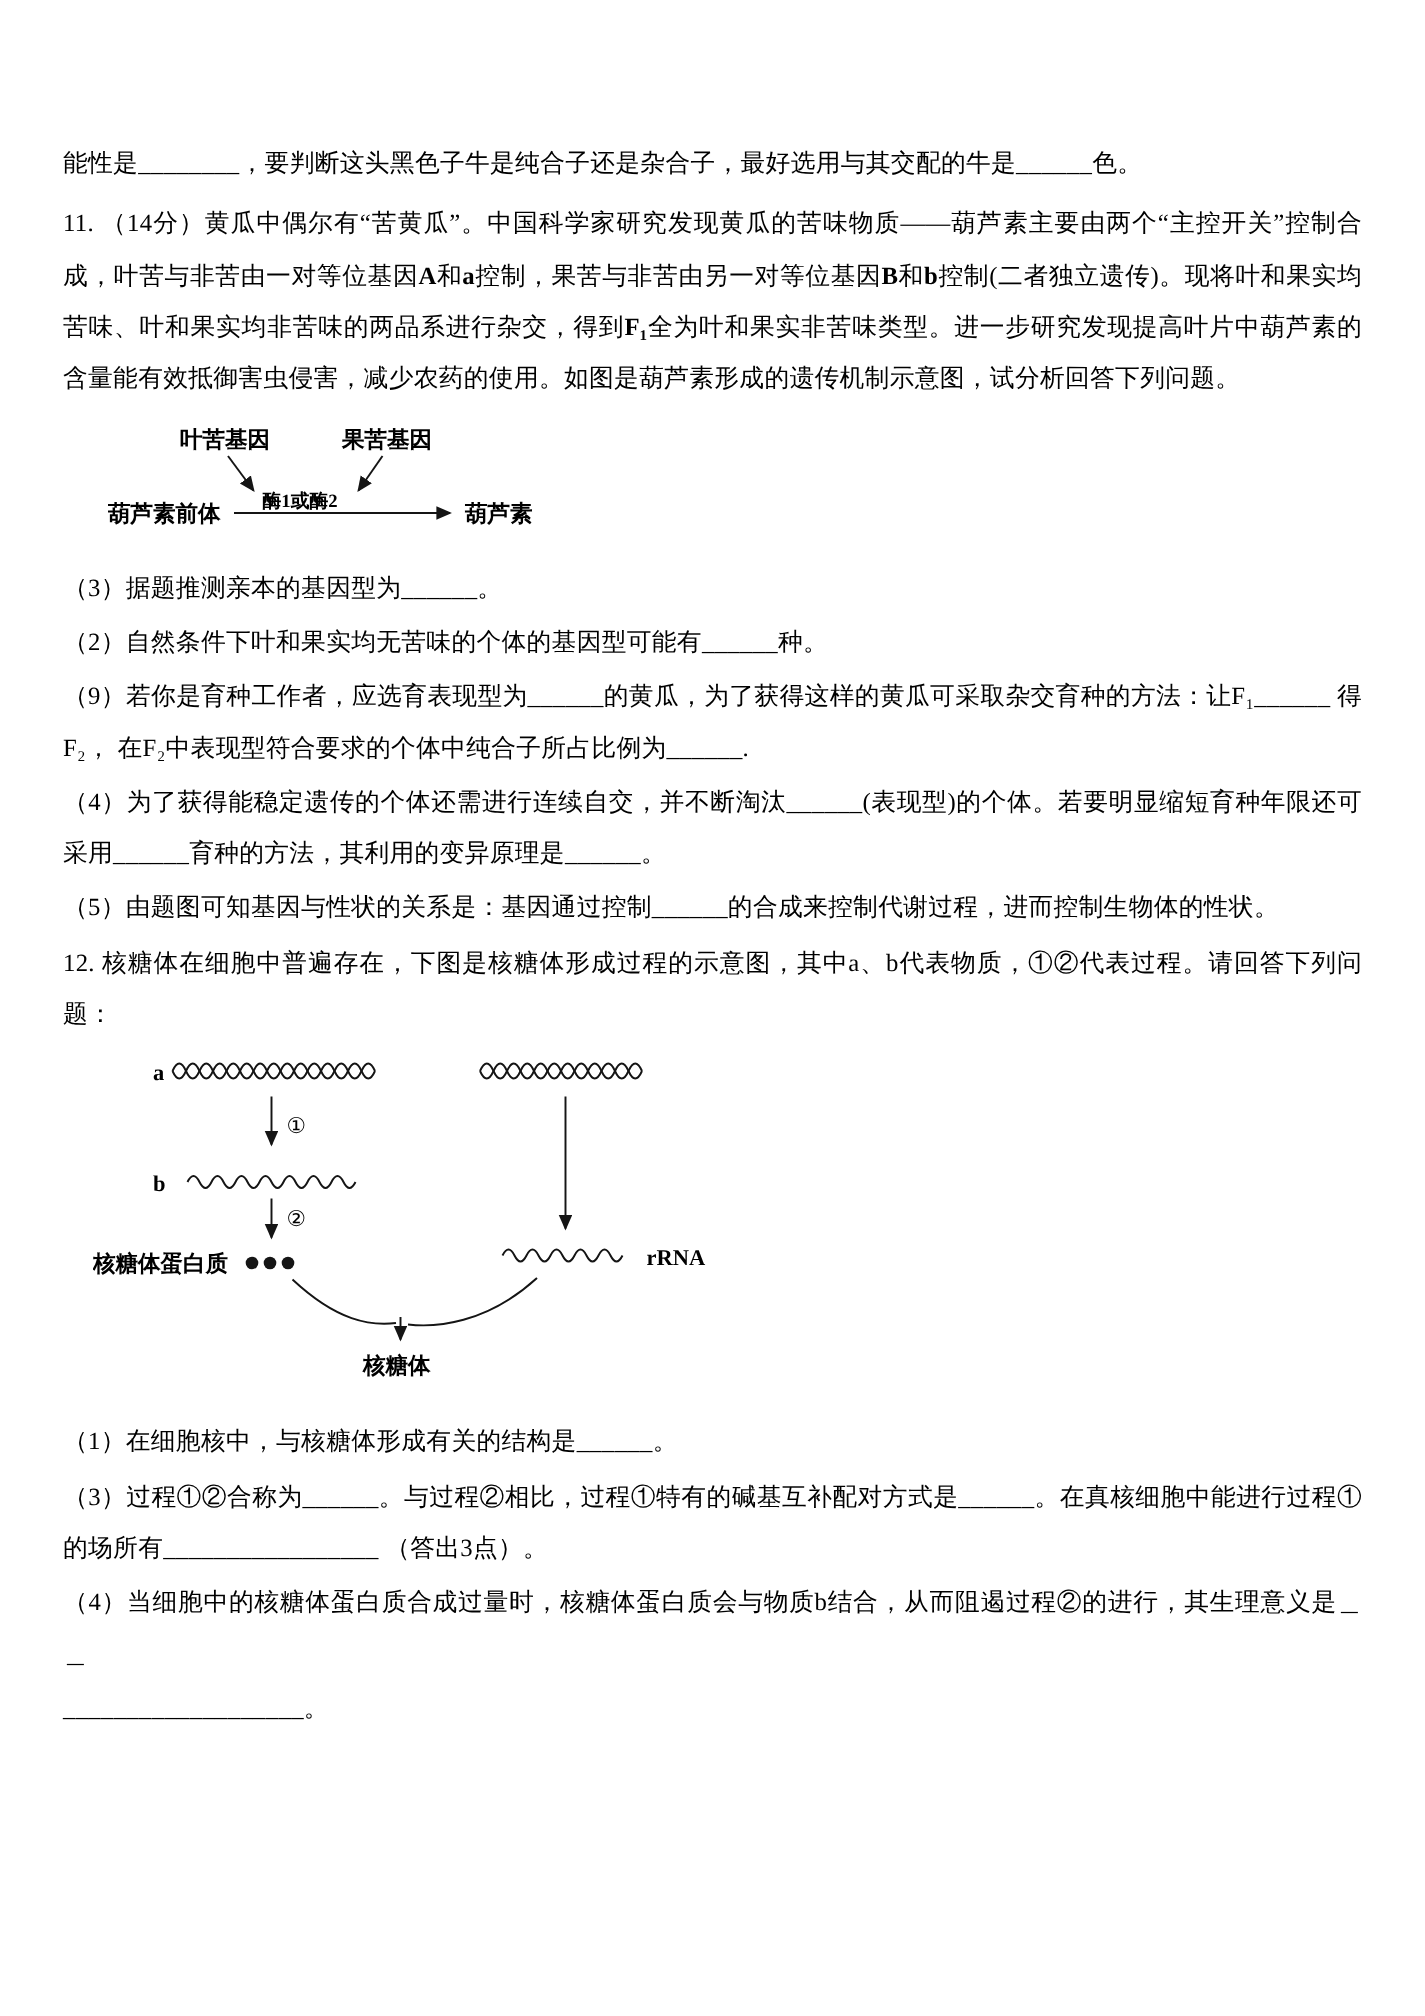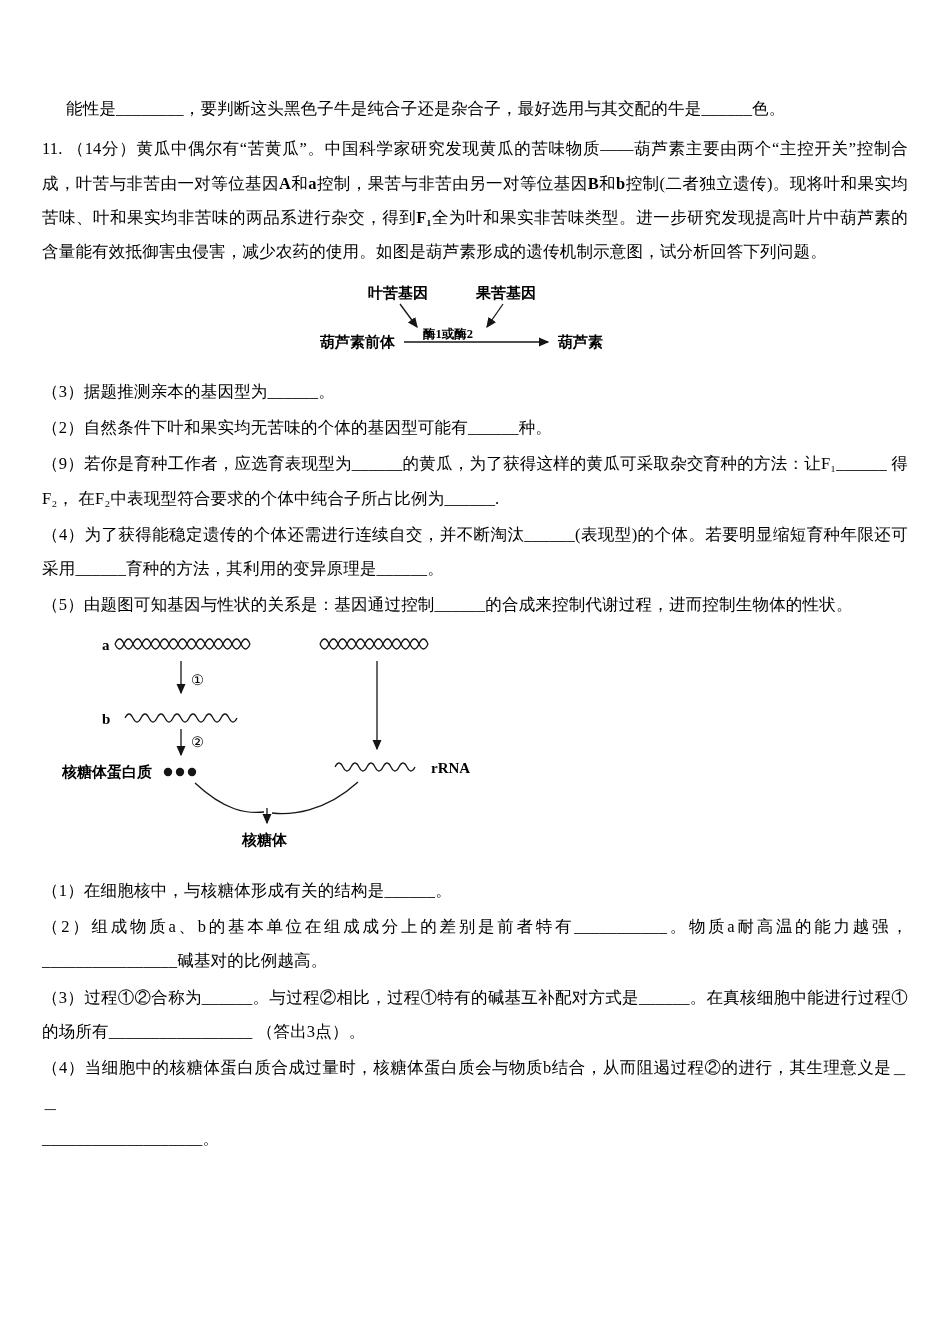--- a/index.html
+++ b/index.html
@@ -10,23 +10,23 @@
     font-family: "Liberation Serif", "DejaVu Serif", serif;
     overflow: hidden;
   }
   .page { padding: 92px 42px 0 42px; font-size: 16.5px; }
   .para {
     margin: 0 0 2px 0;
     line-height: 2.08;
     text-align: justify;
     letter-spacing: 0.2px;
   }
-  .para.mb { margin-bottom: 6px; margin-left: 24px; }
+  .para.mb { margin-bottom: 6px; }
   .b { font-weight: bold; }
-  .diagram1 { margin: 10px 0 12px 30px; text-align: center; }
+  .diagram1 { margin: 10px 0 12px 30px; }
   .diagram2 { margin: 10px 0 14px 20px; }
   svg text { font-family: "Liberation Serif", "DejaVu Serif", serif; fill: #000; }
   .dlabel { font-size: 15px; font-weight: bold; }
   .dsmall { font-size: 12.5px; font-weight: bold; }
   .dnum  { font-size: 14.5px; }
   .dline { stroke: #151515; stroke-width: 1.3; fill: none; }
   .ddot  { fill: #151515; }
 </style>
 </head>
 <body>
@@ -54,20 +54,21 @@
       <text x="238" y="67" class="dlabel">葫芦素</text>
     </svg>
   </div>
 
   <p class="para">（3）据题推测亲本的基因型为______。</p>
   <p class="para">（2）自然条件下叶和果实均无苦味的个体的基因型可能有______种。</p>
   <p class="para">（9）若你是育种工作者，应选育表现型为______的黄瓜，为了获得这样的黄瓜可采取杂交育种的方法：让F₁______ 得F₂，  在F₂中表现型符合要求的个体中纯合子所占比例为______.</p>
   <p class="para">（4）为了获得能稳定遗传的个体还需进行连续自交，并不断淘汰______(表现型)的个体。若要明显缩短育种年限还可采用______育种的方法，其利用的变异原理是______。</p>
   <p class="para">（5）由题图可知基因与性状的关系是：基因通过控制______的合成来控制代谢过程，进而控制生物体的性状。</p>
 
+  <p class="para">12. 核糖体在细胞中普遍存在，下图是核糖体形成过程的示意图，其中a、b代表物质，①②代表过程。请回答下列问题：</p>
 
   <div class="diagram2">
     <svg width="420" height="222" viewBox="0 0 420 222">
       <defs>
         <marker id="ah2" markerWidth="9" markerHeight="8" refX="7" refY="3.5" orient="auto">
           <path d="M0,0 L8,3.5 L0,7 Z" fill="#151515"></path>
         </marker>
       </defs>
 
       <text x="40" y="17" class="dlabel">a</text>
@@ -98,18 +99,17 @@
 
       <path class="dline" d="M133,150 C163,178 185,181 202,179"></path>
       <path class="dline" d="M296,149 C262,180 228,182 210,180"></path>
       <line x1="205" y1="175" x2="205" y2="190" class="dline" marker-end="url(#ah2)"></line>
 
       <text x="180" y="212" class="dlabel">核糖体</text>
     </svg>
   </div>
 
   <p class="para">（1）在细胞核中，与核糖体形成有关的结构是______。</p>
-  <p class="para">（2）组成物质a、b的基本单位在组成成分上的差别是前者特有___________。物质a耐高温的能力越强，________________碱基对的比例越高。</p>
   <p class="para">（3）过程①②合称为______。与过程②相比，过程①特有的碱基互补配对方式是______。在真核细胞中能进行过程①的场所有_________________ （答出3点）。</p>
   <p class="para">（4）当细胞中的核糖体蛋白质合成过量时，核糖体蛋白质会与物质b结合，从而阻遏过程②的进行，其生理意义是＿＿</p>
   <p class="para">___________________。</p>
 
 </div>
 
 </body></html>

